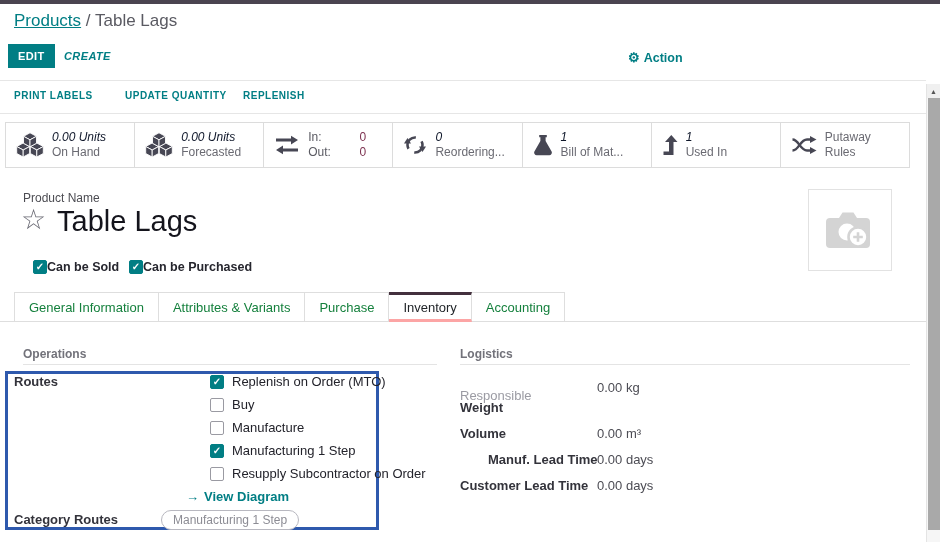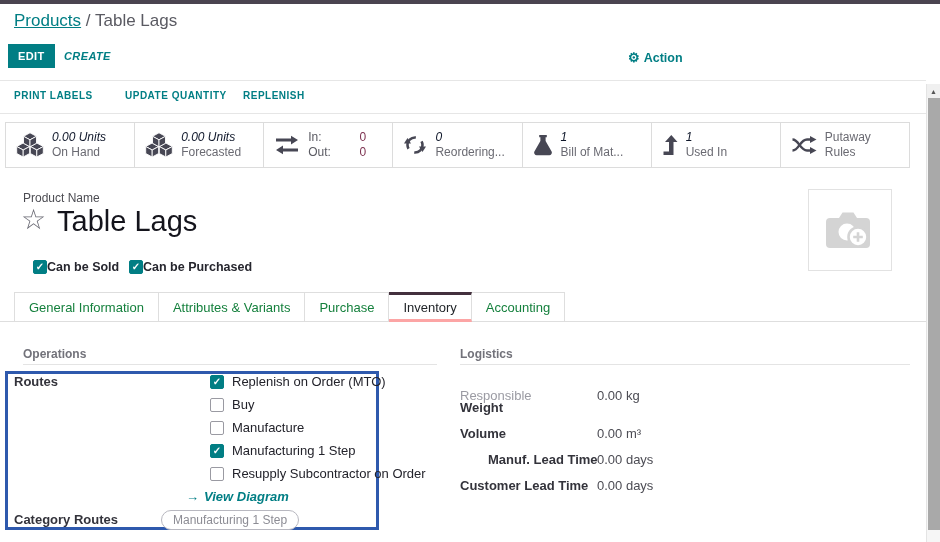--- a/index.html
+++ b/index.html
@@ -64,21 +64,21 @@
   .group-title { position:absolute; top:347px; font-size:12px; font-weight:bold; color:#72727a; }
   .group-rule { position:absolute; top:364px; height:1px; background:#e4e4e4; }
   .highlight-box { position:absolute; top:371px; left:5px; width:374px; height:159px;
     border:3px solid #2e59ad; background:transparent; z-index:0; }
   .fld-label { position:absolute; font-size:13px; font-weight:bold; color:#33333b; white-space:nowrap; }
   .fld-label.muted { color:#9b9ba3; font-weight:normal; }
   .fld-value { position:absolute; font-size:13px; color:#4c4c54; white-space:nowrap; }
   .route-row { position:absolute; left:162px; display:flex; align-items:center; gap:8px;
     font-size:13px; color:#23232b; white-space:nowrap;margin-left:48px; }
   .view-diagram { position:absolute; top:489px; left:186px; color:#017e84; font-size:13px;
-    font-weight:bold; cursor:pointer;font-style:italic; }
+    font-weight:bold; cursor:pointer; }
   .vd-arrow { margin-right:5px; font-weight:bold; }
   .tag-pill { position:absolute; top:510px; left:161px; display:inline-block; padding:2px 11px;
     border:1px solid #b8b8c0; border-radius:11px; color:#8c8c94; font-size:12px; background:#fff; white-space:nowrap; }
 
   
   .scrollbar { position:absolute; top:84px; right:0; width:14px; height:458px;
     background:#f6f6f6; border-left:1px solid #e4e4e4; }
   .scroll-up { height:14px; display:flex; align-items:center; justify-content:center;
     font-size:7px; color:#555; background:#f0f0f0; cursor:pointer; }
   .scroll-thumb { position:absolute; top:14px; left:1px; width:12px; height:432px; background:#a9a9a9; cursor:pointer; }
@@ -281,21 +281,21 @@
 
   <div class="fld-label" style="top:512px; left:14px">Category Routes</div>
   <div class="tag-pill">Manufacturing 1 Step</div>
 
   <div class="group-title" style="left:460px">Logistics</div>
   <div class="group-rule" style="left:460px; width:450px"></div>
 
   <div class="fld-label muted" style="top:388px; left:460px">Responsible</div>
 
   <div class="fld-label" style="top:400px; left:460px">Weight</div>
-  <div class="fld-value" style="top:388px; left:597px">0.00 kg</div>
+  <div class="fld-value" style="top:380px; left:597px">0.00 kg</div>
 
   <div class="fld-label" style="top:426px; left:460px">Volume</div>
   <div class="fld-value" style="top:426px; left:597px">0.00 m³</div>
 
   <div class="fld-label" style="top:452px; left:488px">Manuf. Lead Time</div>
   <div class="fld-value" style="top:452px; left:597px">0.00 days</div>
 
   <div class="fld-label" style="top:478px; left:460px">Customer Lead Time</div>
   <div class="fld-value" style="top:478px; left:597px">0.00 days</div>
 

